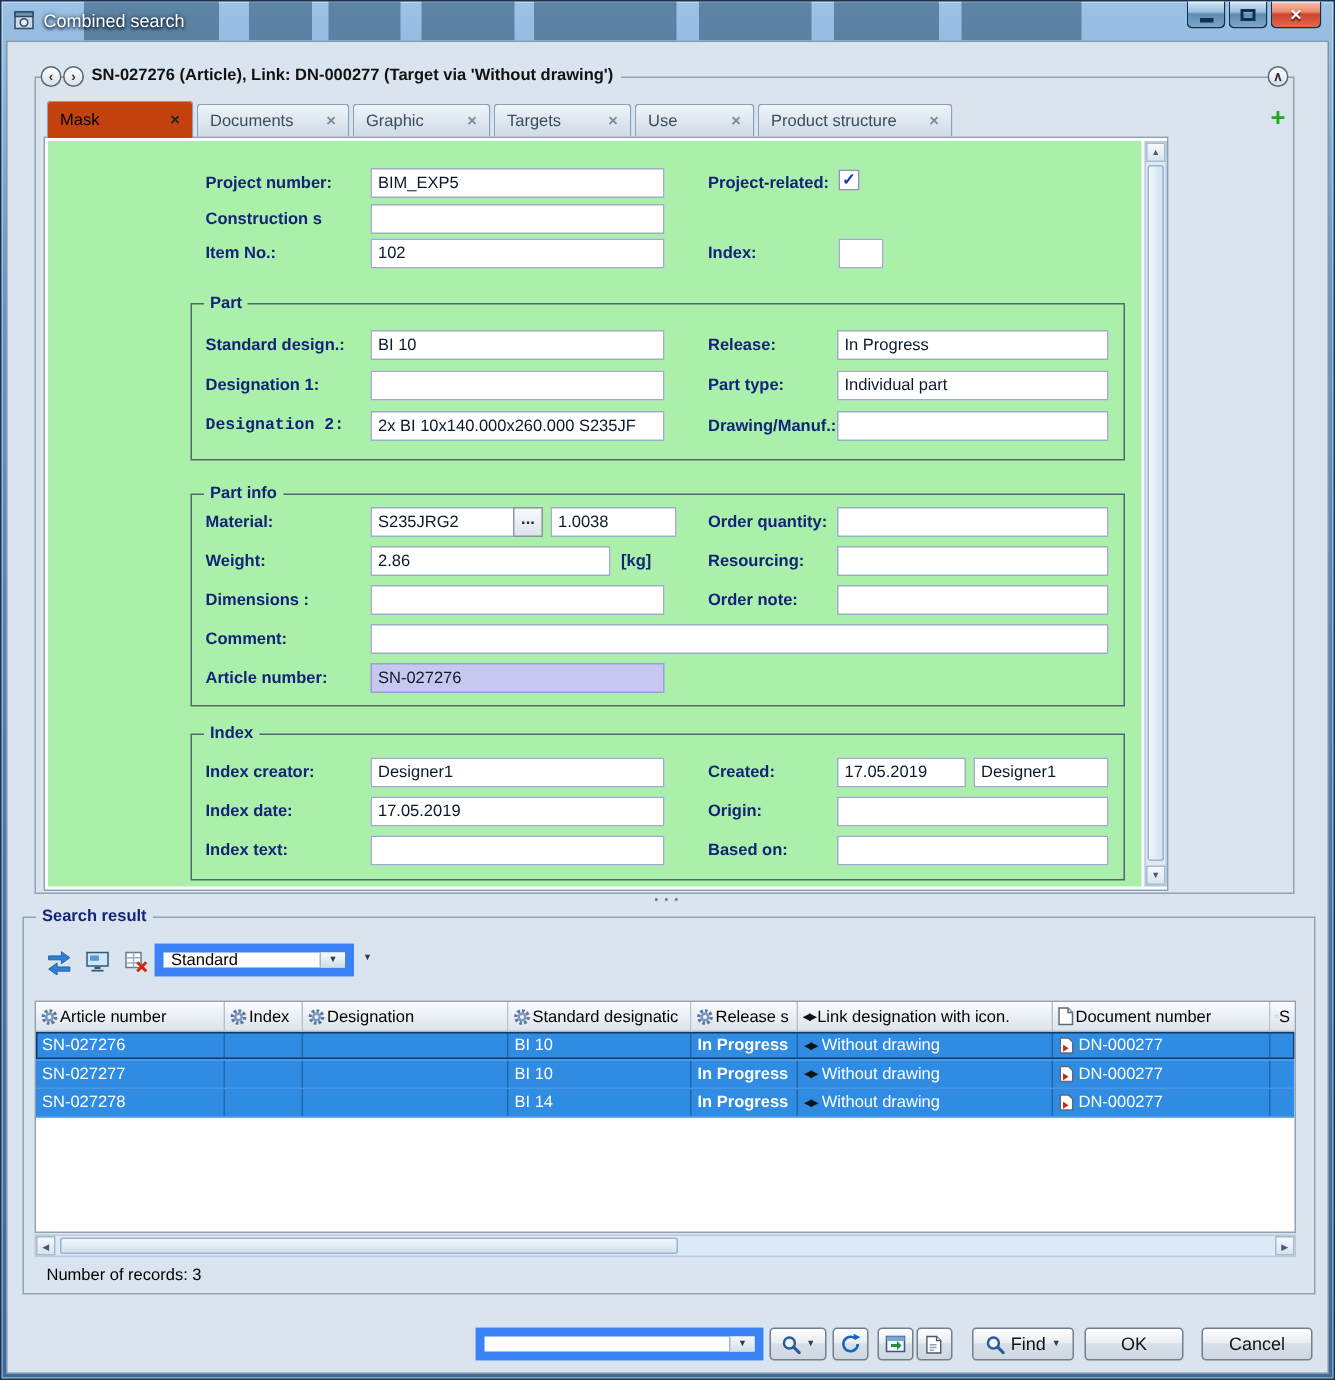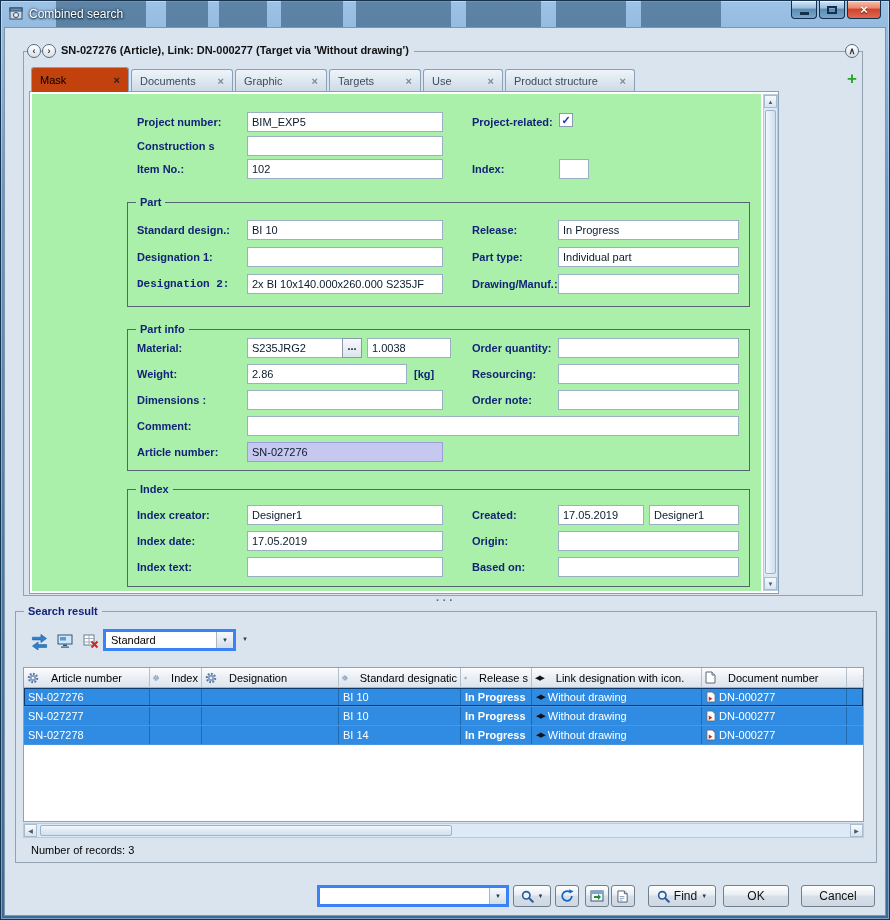--- a/index.html
+++ b/index.html
@@ -39,26 +39,26 @@
 .hthumb{position:absolute;left:16px;top:1px;width:412px;height:11px;background:linear-gradient(#f2f7fc,#cfe0ef);border:1px solid #9ab4cc;border-radius:2px;}
 
 #logo{position:absolute;left:590px;top:14px;width:130px;height:46px;border:1px solid #90a0b0;background:linear-gradient(160deg,#4a6ab8 0%,#1c3a8e 45%,#0c2060 100%);display:flex;align-items:center;justify-content:center;gap:9px;box-shadow:inset 0 0 0 2px #fff;}
 .logo-text{color:#fff;font-weight:bold;font-size:24px;letter-spacing:1px;font-family:"DejaVu Sans",sans-serif;}
 .chk{position:absolute;width:14px;height:14px;background:#fff;border:1px solid #8a9ab0;display:flex;align-items:center;justify-content:center;color:#1a3ab0;font-weight:bold;font-size:11px;line-height:1;}
 .btn-sm{position:absolute;width:20px;height:20px;border:1px solid #8a98a8;background:linear-gradient(#f8fafc,#dde4ec);text-align:center;line-height:14px;font-weight:bold;color:#223;}
 #splitter{position:absolute;left:0;top:567px;width:882px;text-align:center;color:#5a6a7a;font-weight:bold;font-size:11px;letter-spacing:3px;line-height:10px;}
 
 #sr-group{position:absolute;left:10px;top:583px;width:862px;height:252px;border:1px solid #93a2b1;}
 .tool{position:absolute;width:24px;height:24px;display:flex;align-items:center;justify-content:center;}
-.combo{position:absolute;height:22px;background:#fff;border:3px solid #3b82f6;display:flex;align-items:center;}
+.combo{position:absolute;height:22px;background:#fff;border:6px solid #3b82f6;display:flex;align-items:center;}
 .combo .txt{padding:0 5px;flex:1;white-space:nowrap;overflow:hidden;}
 .combo .arr{width:17px;align-self:stretch;border-left:1px solid #aab6c2;background:linear-gradient(#f6f9fc,#d3dee9);display:flex;align-items:center;justify-content:center;font-size:6px;color:#2c3c4c;}
 #rtable{position:absolute;left:18px;top:639px;width:841px;height:155px;background:#fff;border:1px solid #93a2b1;overflow:hidden;}
 .thead{display:flex;height:20px;}
-.th{display:flex;align-items:center;gap:12px;padding:0 3px;background:linear-gradient(180deg,#fbfcfe 0%,#e9eef4 55%,#dde4ec 100%);border-right:1px solid #b4c0cc;border-bottom:1px solid #a8b4c0;font-size:11px;white-space:nowrap;overflow:hidden;flex:none;}
+.th{display:flex;align-items:center;gap:1px;padding:0 3px;background:linear-gradient(180deg,#fbfcfe 0%,#e9eef4 55%,#dde4ec 100%);border-right:1px solid #b4c0cc;border-bottom:1px solid #a8b4c0;font-size:11px;white-space:nowrap;overflow:hidden;flex:none;}
 .tr{display:flex;height:19px;background:#2f8ce2;color:#fff;border-bottom:1px solid #4896e4;}
 .tr.focused{box-shadow:inset 0 0 0 1px #0d3b6e;}
 .td{padding:2px 4px;border-right:1px solid rgba(13,62,115,.45);white-space:nowrap;overflow:hidden;flex:none;display:flex;align-items:center;gap:3px;}
 .c0{width:126px}.c1{width:52px}.c2{width:137px}.c3{width:122px}.c4{width:71px}.c5{width:170px}.c6{width:145px}.c7{width:16px;border-right:none}
 .bold{font-weight:bold;}
 .linkic{font-size:7px;letter-spacing:-1px;color:#101418;}
 #records{position:absolute;left:26px;top:816px;color:#000;}
 
 .btn{position:absolute;height:22px;border:1px solid #70808e;border-radius:3px;background:linear-gradient(180deg,#fefefe,#e9eef3 45%,#d7dfe8 50%,#cfd8e2);font-size:12px;display:flex;align-items:center;justify-content:center;gap:4px;color:#111;}
 .arrsm{font-size:6px;color:#2c3c4c;}

